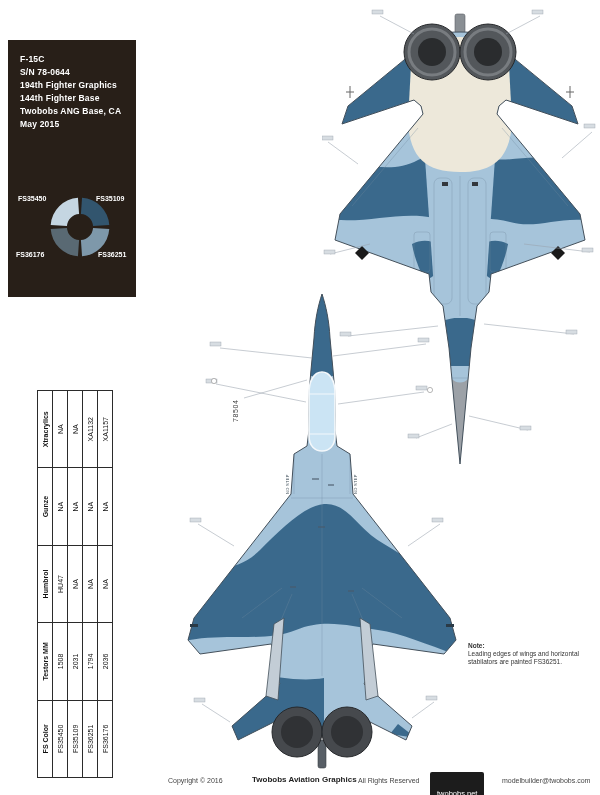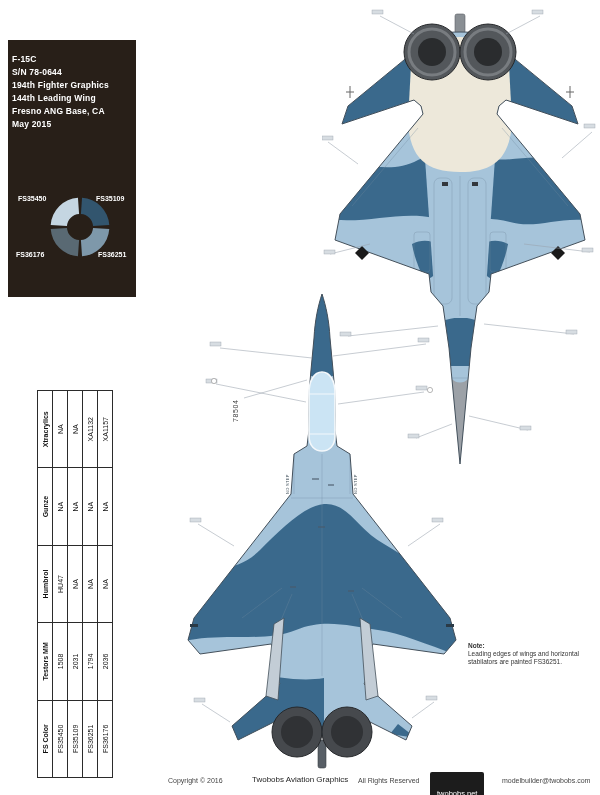--- a/index.html
+++ b/index.html
@@ -2,57 +2,57 @@
 <html style="--banner-bg: #281F18; --camo-light: #A6C4DA; --camo-dark: #3A698C; --underside-cream: #EDE8DA; --radome-gray: #9CA1A7; --nozzle-dark: #46494D; --canopy-blue: #CBE4F4; --outline-col: #44505B;"><head>
 <meta charset="utf-8">
 <style>
   html,body{margin:0;padding:0;background:#e8e8e8}
   #page{position:relative;width:600px;height:795px;background:#ffffff;overflow:hidden;
         font-family:"Liberation Sans",sans-serif;}
   .abs{position:absolute}
 
   
   #banner{left:8px;top:40px;width:128px;height:257px;background:var(--banner-bg,#281F18)}
-  #banner .lines{padding:13px 0 0 4px}
+  #banner .lines{padding:13px 0 0 12px}
   .info-line{color:#ffffff;font-size:8.5px;font-weight:bold;line-height:13px;letter-spacing:.2px;white-space:nowrap}
   .fs-label{position:absolute;color:#ffffff;font-size:7px;font-weight:bold;white-space:nowrap}
 
   
   #paint-table-wrap{left:37px;top:390px;width:70px;height:388px}
   #paint-table-rot{width:388px;height:70px;transform:translateY(388px) rotate(-90deg);transform-origin:0 0}
   #paint-table-rot table{border-collapse:collapse;width:388px;height:70px;table-layout:fixed;background:#fff}
   #paint-table-rot th,#paint-table-rot td{border:1px solid #2b2b2b;font-size:7px;text-align:center;
         vertical-align:middle;padding:0;color:#111;height:14px;font-family:"Liberation Sans",sans-serif}
   #paint-table-rot th{font-weight:bold}
 
   
   #note{left:468px;top:642px;width:116px;font-size:6.5px;line-height:8px;color:#333}
   #note .t{font-weight:bold}
   .foot{font-size:7px;color:#444;white-space:nowrap}
-  #company{font-size:8px;color:#1e1e1e;font-weight:normal;white-space:nowrap}
+  #company{font-size:8px;color:#1e1e1e;font-weight:bold;white-space:nowrap}
   #website-badge{background:#1c1c1c;color:#fff;font-size:7.5px;padding:17px 7px;border-radius:2px;white-space:nowrap}
 
   .stencil{font-size:4px;fill:#44545F;letter-spacing:.3px;font-family:"Liberation Sans",sans-serif}
   .nosenum{font-size:7px;fill:#3a3a3a;letter-spacing:.6px;font-family:"Liberation Sans",sans-serif}
   .leader{stroke:#98A2AC;stroke-width:.55;fill:none}
   .tick{fill:#D7DDE2;stroke:#98A2AC;stroke-width:.4}
   .panel{stroke:#7189A0;stroke-width:.6;opacity:.55;fill:none}
 </style>
 </head>
 <body>
 
 <div id="page">
 
   <div id="banner" class="abs">
     <div class="lines">
       <div class="info-line">F-15C</div>
       <div class="info-line">S/N 78-0644</div>
       <div class="info-line">194th Fighter Graphics</div>
-      <div class="info-line">144th Leading Wing</div>
-      <div class="info-line">Fresno ANG Base, CA</div>
+      <div class="info-line">144th Fighter Base</div>
+      <div class="info-line">Twobobs ANG Base, CA</div>
       <div class="info-line">May 2015</div>
     </div>
 
     <svg class="abs" style="left:41px;top:156px" width="62" height="62" viewBox="0 0 76 76">
       <path d="M 2.09 35.49 A 36 36 0 0 1 35.49 2.09 L 36.88 22.04 A 16 16 0 0 0 22.04 36.88 Z" fill="#C5D6E2"></path>
       <path d="M 40.51 2.09 A 36 36 0 0 1 73.91 35.49 L 53.96 36.88 A 16 16 0 0 0 39.12 22.04 Z" fill="#32556E"></path>
       <path d="M 73.91 40.51 A 36 36 0 0 1 40.51 73.91 L 39.12 53.96 A 16 16 0 0 0 53.96 39.12 Z" fill="#7E98AA"></path>
       <path d="M 35.49 73.91 A 36 36 0 0 1 2.09 40.51 L 22.04 39.12 A 16 16 0 0 0 36.88 53.96 Z" fill="#596973"></path>
     </svg>
     <span class="fs-label" style="left:10px;top:155px">FS35450</span>

